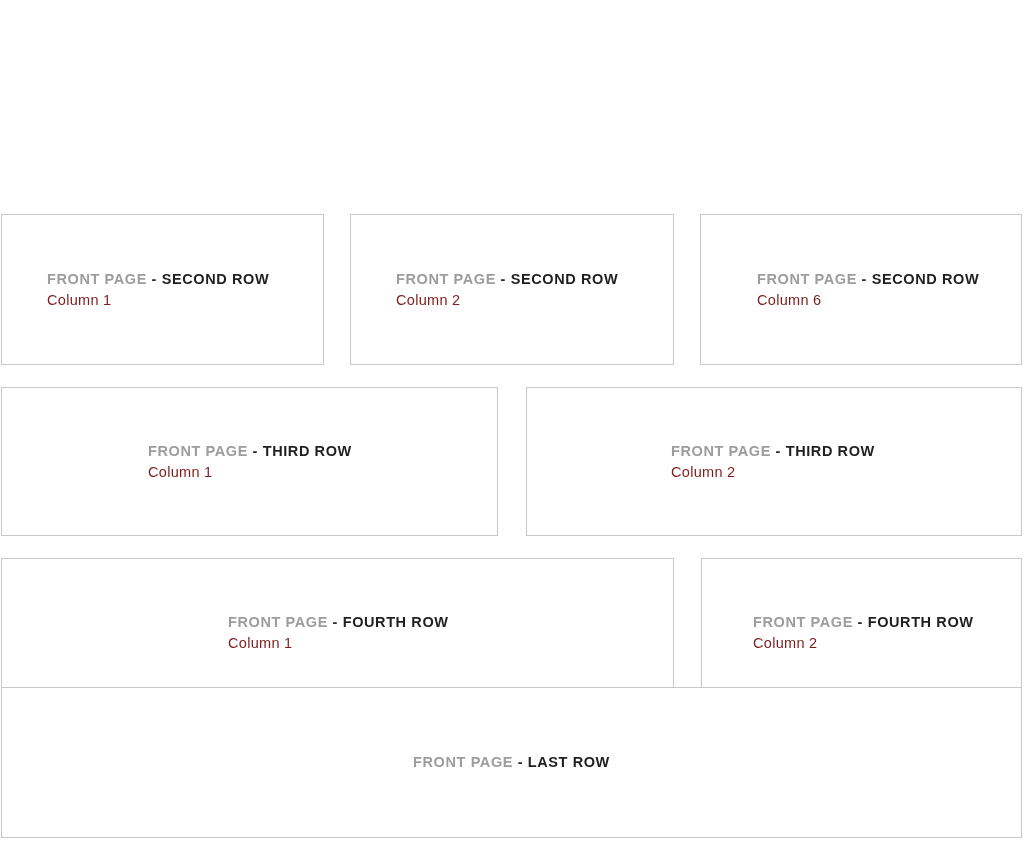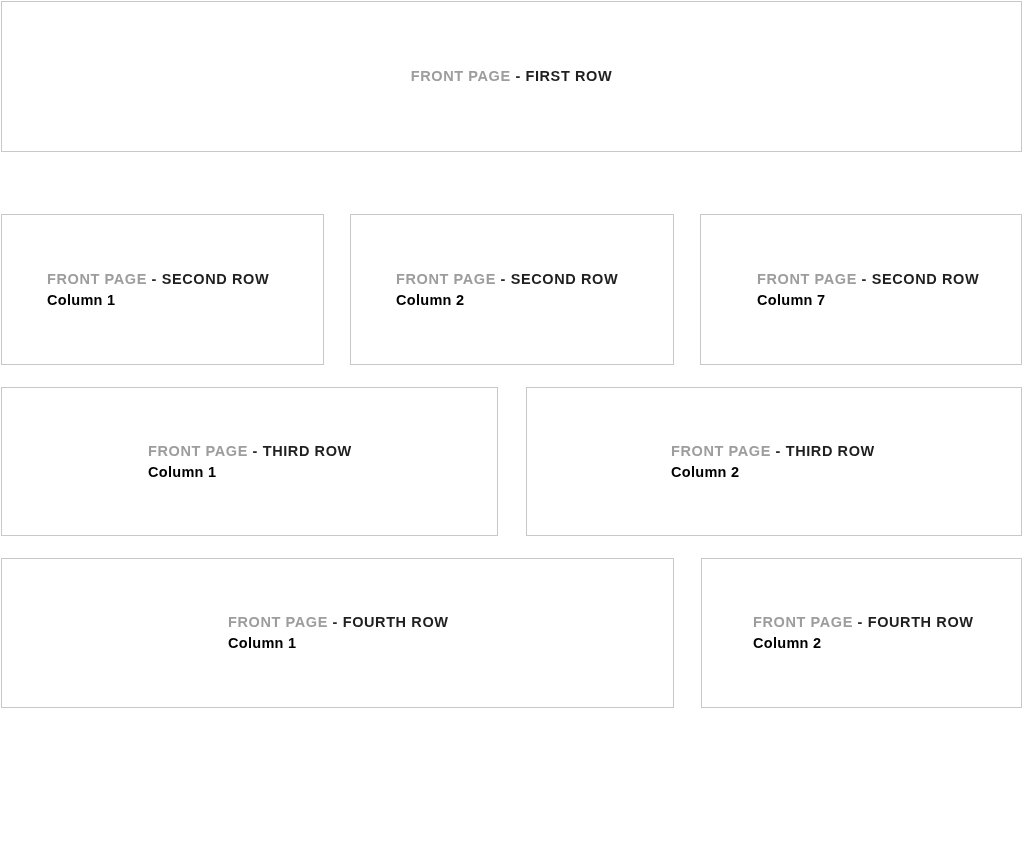--- a/index.html
+++ b/index.html
@@ -58,22 +58,22 @@
 
   .label-name {
     color: #1f1f1f;
     font-weight: 700;
   }
 
   .region-subtitle {
     font-size: 14.5px;
     line-height: 21px;
     letter-spacing: 0.3px;
-    color: #000000;
-    font-weight: 700;
+    color: #7f1d1d;
+    font-weight: 400;
     white-space: nowrap;
   }
 
   
   #region-first-row      { left: 1px;   top: 1px;   width: 1021px; height: 151px; }
 
   
   #region-second-col-1   { left: 1px;   top: 172px; width: 323px;  height: 151px; padding-left: 45px; }
   #region-second-col-2   { left: 350px; top: 172px; width: 324px;  height: 151px; padding-left: 45px; }
   #region-second-col-3   { left: 700px; top: 172px; width: 322px;  height: 151px; padding-left: 56px; }
@@ -87,45 +87,40 @@
   #region-fourth-col-2   { left: 701px; top: 516px; width: 321px;  height: 150px; padding-left: 51px; }
 
   
   #region-last-row       { left: 1px;   top: 687px; width: 1021px; height: 151px; }
 </style>
 </head>
 <body>
 
 <div id="layout-preview">
 
-  <div class="region full-row" id="region-first-row">
-    <div class="region-label">
-      <span class="label-prefix">FRONT PAGE</span><span class="label-sep"> - </span><span class="label-name">FIRST ROW</span>
-    </div>
-  </div>
 
   <div class="region col-region" id="region-second-col-1">
     <div class="region-label">
       <span class="label-prefix">FRONT PAGE</span><span class="label-sep"> - </span><span class="label-name">SECOND ROW</span>
     </div>
     <div class="region-subtitle">Column 1</div>
   </div>
 
   <div class="region col-region" id="region-second-col-2">
     <div class="region-label">
       <span class="label-prefix">FRONT PAGE</span><span class="label-sep"> - </span><span class="label-name">SECOND ROW</span>
     </div>
     <div class="region-subtitle">Column 2</div>
   </div>
 
   <div class="region col-region" id="region-second-col-3">
     <div class="region-label">
       <span class="label-prefix">FRONT PAGE</span><span class="label-sep"> - </span><span class="label-name">SECOND ROW</span>
     </div>
-    <div class="region-subtitle">Column 7</div>
+    <div class="region-subtitle">Column 6</div>
   </div>
 
   <div class="region col-region" id="region-third-col-1">
     <div class="region-label">
       <span class="label-prefix">FRONT PAGE</span><span class="label-sep"> - </span><span class="label-name">THIRD ROW</span>
     </div>
     <div class="region-subtitle">Column 1</div>
   </div>
 
   <div class="region col-region" id="region-third-col-2">
@@ -142,14 +137,19 @@
     <div class="region-subtitle">Column 1</div>
   </div>
 
   <div class="region col-region" id="region-fourth-col-2">
     <div class="region-label">
       <span class="label-prefix">FRONT PAGE</span><span class="label-sep"> - </span><span class="label-name">FOURTH ROW</span>
     </div>
     <div class="region-subtitle">Column 2</div>
   </div>
 
+  <div class="region full-row" id="region-last-row">
+    <div class="region-label">
+      <span class="label-prefix">FRONT PAGE</span><span class="label-sep"> - </span><span class="label-name">LAST ROW</span>
+    </div>
+  </div>
 
 </div>
 
 </body></html>

